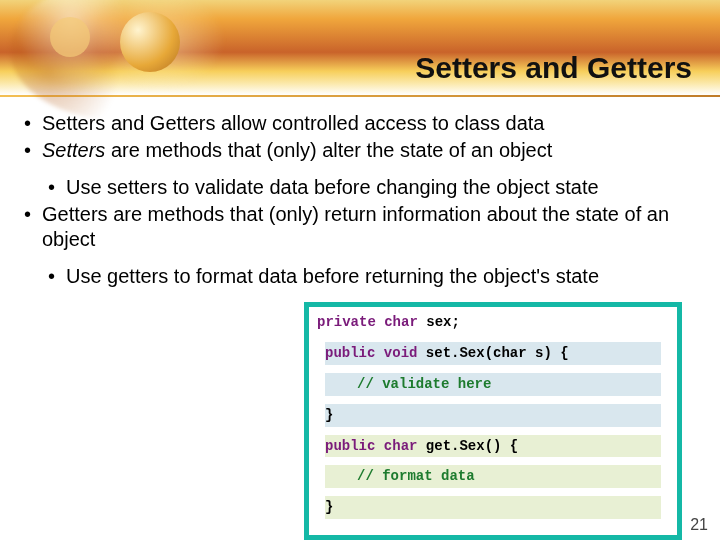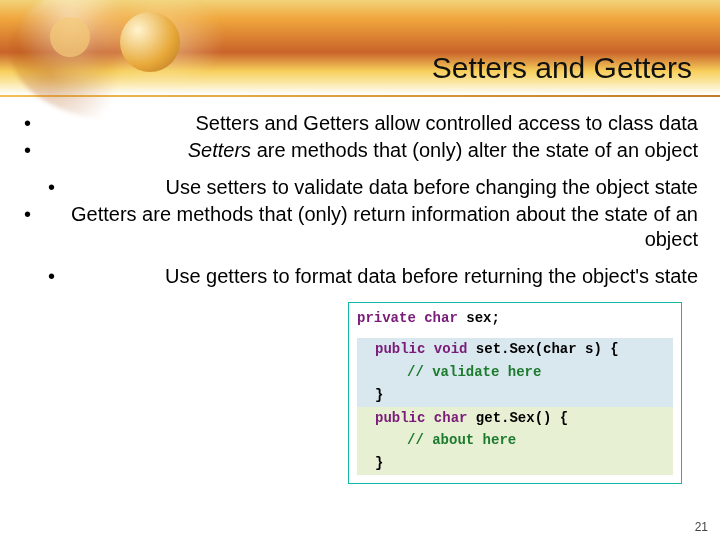--- a/index.html
+++ b/index.html
@@ -42,79 +42,79 @@
     position: absolute;
     left: 120px; top: 12px;
     width: 60px; height: 60px;
     background: radial-gradient(circle at 30% 30%, #fff4cf, #e7a838 60%, #b37020 100%);
     border-radius: 50%;
     box-shadow: -80px -5px 0 -10px rgba(243,203,120,0.7);
     filter: blur(0.6px);
   }
   .banner h1 {
     font-size: 30px;
-    font-weight: normal;
+    font-weight: bold;
     color: #111;
     position: relative;
     z-index: 2;
     padding-bottom: 2px;
     text-align: right;
   }
   .divider {
     height: 2px;
     background: linear-gradient(90deg, #f3bf53, #c07c28);
   }
   .content {
     padding: 14px 22px 0 22px;
     font-size: 20px;
     color: #000;
     line-height: 1.25;
   }
-  ul.top { list-style: none; text-align: right; }
+  ul.top { list-style: none; }
   ul.top > li { padding-left: 20px; position: relative; margin-bottom: 2px; }
   ul.top > li::before {
     content: "•";
     position: absolute; left: 2px; top: 0;
     font-size: 20px;
   }
   ul.sub { list-style: none; margin-top: 12px; }
   ul.sub > li { padding-left: 24px; position: relative; }
   ul.sub > li::before {
     content: "•";
     position: absolute; left: 6px; top: 0;
     font-size: 20px;
   }
   .codebox {
     position: absolute;
     right: 38px;
     top: 302px;
-    width: 334px;
-    border: 1px solid #14b8a6;
+    width: 378px;
+    border: 5px solid #14b8a6;
     background: #fff;
     font-family: "Courier New", Courier, monospace;
     font-size: 14px;
     line-height: 1.35;
     padding: 6px 8px 8px 8px;
   }
   .codebox .decl { margin-bottom: 10px; }
   .codebox .block {
-    padding: 2px 18px;
-    margin: 0;
+    padding: 2px 0;
+    margin: 8px;
   }
   .bg-blue { background: #d9e7ee; }
   .bg-green { background: #e8f0d4; }
   .kw { color: #7a1b7a; font-weight: bold; }
   .plain { color: #000; font-weight: bold; }
   .cm { color: #1d7b2e; font-weight: bold; }
   .indent { display: inline-block; width: 32px; }
   .pagenum {
     position: absolute;
     right: 12px;
     bottom: 6px;
-    font-size: 12px;
+    font-size: 16px;
     color: #444;
   }
 </style>
 </head>
 <body>
 
 <div class="banner">
   <h1>Setters and Getters</h1>
 </div>
 <div class="divider"></div>
@@ -158,20 +158,20 @@
     <span class="plain">}</span>
   </div>
 
   <div class="block bg-green">
     <span class="kw">public</span>
     <span class="plain"> </span>
     <span class="kw">char</span>
     <span class="plain"> get.Sex() {</span>
   </div>
   <div class="block bg-green">
-    <span class="indent"></span><span class="cm">// about here</span>
+    <span class="indent"></span><span class="cm">// format data</span>
   </div>
   <div class="block bg-green">
     <span class="plain">}</span>
   </div>
 </div>
 
 <div class="pagenum">21</div>
 
 </body></html>

